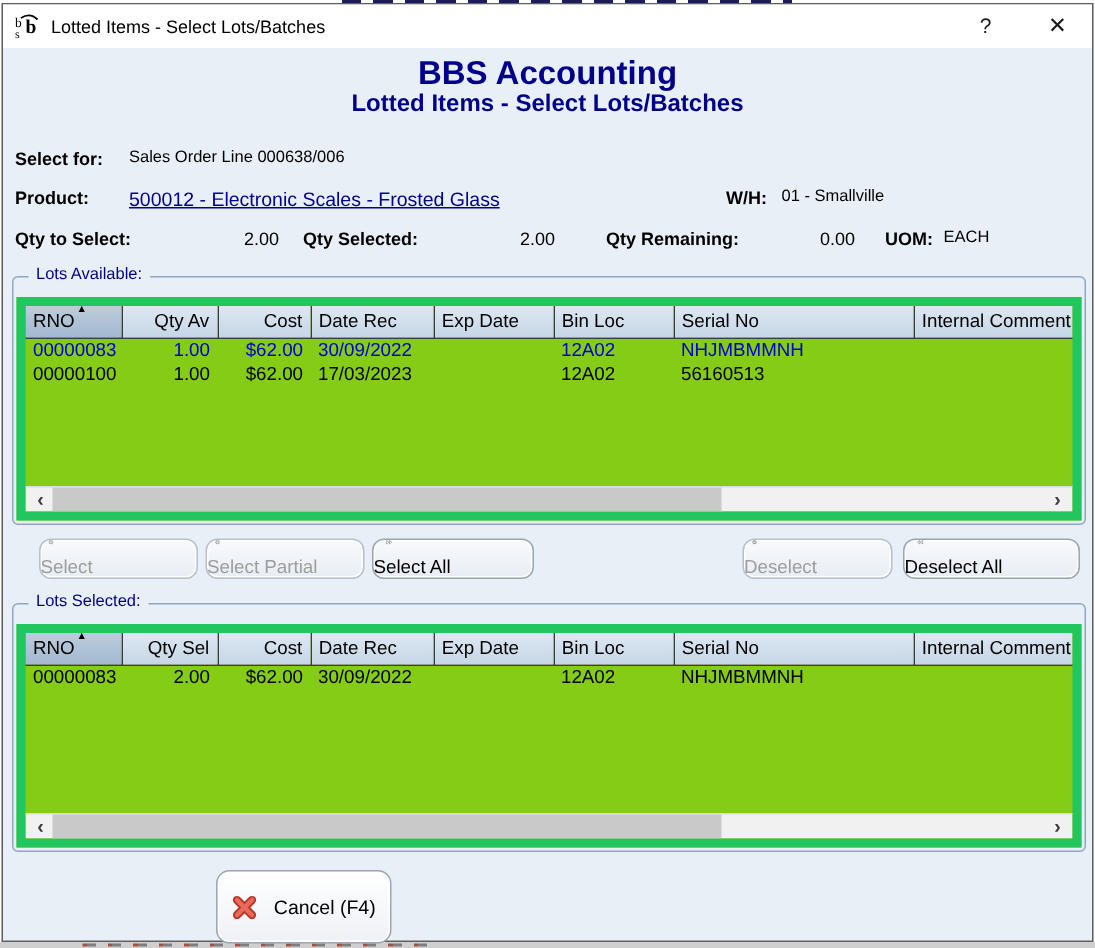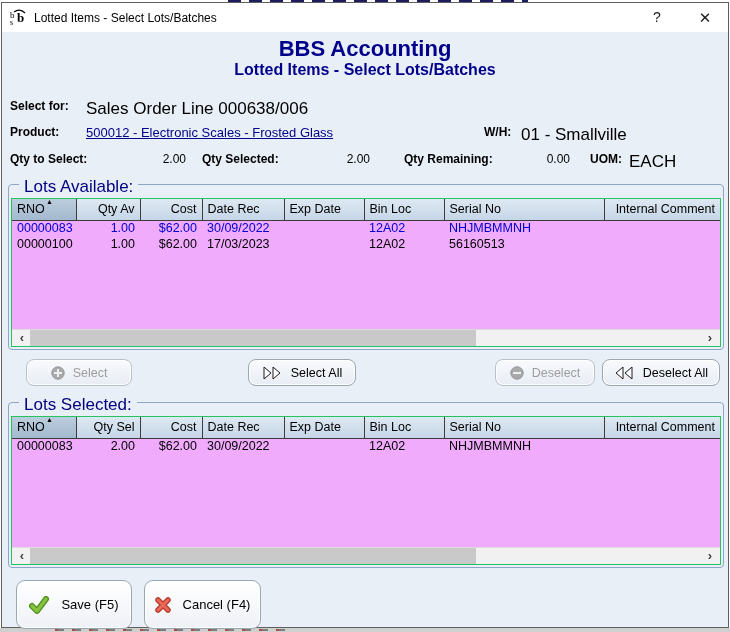--- a/index.html
+++ b/index.html
@@ -26,32 +26,32 @@
   .tb-close { left:692px; font-size:15px; }
 
   
   .app-title { position:absolute; top:33px; left:0; width:100%; text-align:center;
     font-size:22px; font-weight:bold; color:#00008b; }
   .screen-title { position:absolute; top:58px; left:0; width:100%; text-align:center;
     font-size:16px; font-weight:bold; color:#00008b; }
 
   
   .lbl { position:absolute; font-size:12px; font-weight:bold; color:#000; white-space:nowrap; }
-  .val { position:absolute; font-size:17px; color:#000; white-space:nowrap; }
+  .val { position:absolute; font-size:11px; color:#000; white-space:nowrap; }
   .val-r { position:absolute; font-size:12px; color:#000; text-align:right; }
   .link { position:absolute; font-size:13px; color:#00008b; text-decoration:underline; white-space:nowrap; cursor:pointer; }
 
   
   .groupbox { position:absolute; left:6px; width:716px; height:166px;
     border:1px solid #8ea6c4; border-radius:4px; }
   .legend { position:absolute; top:-8px; left:10px; background:#e9eff7; padding:0 5px;
-    font-size:17px; color:#000080; white-space:nowrap; }
+    font-size:11px; color:#000080; white-space:nowrap; }
 
   .table-wrap { position:absolute; left:2px; right:2px; top:13px; bottom:2px;
-    background:#f0abfc; border:1px solid #22c55e; overflow:hidden; }
+    background:#84cc16; border:6px solid #22c55e; overflow:hidden; }
   table { width:100%; border-collapse:collapse; table-layout:fixed; }
   col.c1{width:64px} col.c2{width:64px} col.c3{width:62px} col.c4{width:82px}
   col.c5{width:80px} col.c6{width:80px} col.c7{width:160px} col.c8{width:auto}
   th { height:21px; font-size:12.5px; font-weight:normal; color:#000; text-align:left;
     padding:2px 5px; background:linear-gradient(#dde8f2,#c6d6e7);
     border-right:1px solid #3c3c3c; border-bottom:1px solid #3c3c3c;
     white-space:nowrap; overflow:hidden; cursor:pointer; position:relative; }
   th:last-child { border-right:none;text-align:right; }
   th.sorted { background:linear-gradient(#bccddd,#a3b9cf); }
   th.num, td.num { text-align:right;margin-top:12px; }
@@ -62,22 +62,22 @@
   .hscroll { position:absolute; left:0; right:0; bottom:0; height:17px; background:#f1f1f1;
     border-top:1px solid #dcdcdc; cursor:pointer; }
   .scroll-arrow { position:absolute; top:0; width:16px; height:16px; text-align:center;
     line-height:15px; font-size:13px; font-weight:bold; color:#3c3c3c; }
   .scroll-arrow.left { left:2px; }
   .scroll-arrow.right { right:2px; }
   .scroll-thumb { position:absolute; left:18px; top:0; width:446px; height:16px; background:#c9c9c9; }
 
   
   .abtn { position:absolute; top:356px; height:27px; border:1px solid #9aa6b2; border-radius:8px;
-    background:linear-gradient(#f8fafd,#e8edf4); display:flex; align-items:center; justify-content:center;
-    gap:8px; font-size:12.5px; color:#000; cursor:pointer; box-shadow:inset 0 0 0 1px #ffffff; }
+    background:linear-gradient(#f8fafd,#e8edf4); display:flex; justify-content:center;
+    gap:8px; font-size:12.5px; color:#000; cursor:pointer; box-shadow:inset 0 0 0 1px #ffffff;flex-direction:column; }
   .abtn.disabled { color:#9d9d9d; border-color:#b7c0cb; }
   .abtn.disabled svg { opacity:.55; }
 
   
   .fbtn { position:absolute; top:577px; height:49px; border:1px solid #9aa6b2; border-radius:9px;
     background:linear-gradient(#ffffff,#eef1f6); display:flex; align-items:center; justify-content:center;
     gap:12px; font-size:13px; color:#000; cursor:pointer; box-shadow:inset 0 0 0 1px #ffffff; }
 </style>
 </head>
 <body>
@@ -181,20 +181,28 @@
   </div>
 
   <div class="abtn disabled" style="left:24px;width:106px">
     <svg width="14" height="14" viewBox="0 0 14 14">
         <circle cx="7" cy="7" r="6.2" fill="#6e6e6e" stroke="#474747"></circle>
         <rect x="3" y="6" width="8" height="2" fill="#ededed"></rect>
         <rect x="6" y="3" width="2" height="8" fill="#ededed"></rect>
       </svg>
     <span>Select</span>
   </div>
+  <div class="abtn disabled" style="left:135px;width:106px">
+    <svg width="14" height="14" viewBox="0 0 14 14">
+        <circle cx="7" cy="7" r="6.2" fill="#6e6e6e" stroke="#474747"></circle>
+        <rect x="3" y="6" width="8" height="2" fill="#ededed"></rect>
+        <rect x="6" y="3" width="2" height="8" fill="#ededed"></rect>
+      </svg>
+    <span>Select Partial</span>
+  </div>
   <div class="abtn" style="left:246px;width:108px">
     <svg width="21" height="14" viewBox="0 0 21 14">
         <path d="M2 1 L9 7 L2 13 Z" fill="#fff" stroke="#1a1a1a"></path>
         <path d="M11 1 L18 7 L11 13 Z" fill="#fff" stroke="#1a1a1a"></path>
       </svg>
     <span>Select All</span>
   </div>
   <div class="abtn disabled" style="left:493px;width:100px">
     <svg width="14" height="14" viewBox="0 0 14 14">
         <circle cx="7" cy="7" r="6.2" fill="#6e6e6e" stroke="#474747"></circle>
@@ -250,27 +258,20 @@
           </tbody>
       </table>
       <div class="hscroll">
         <span class="scroll-arrow left">‹</span>
         <span class="scroll-thumb"></span>
         <span class="scroll-arrow right">›</span>
       </div>
     </div>
   </div>
 
-  <div class="fbtn" style="left:14px;width:116px">
-    <svg width="20" height="18" viewBox="0 0 20 18">
-      <path d="M3 10 L8 15 L17 3" fill="none" stroke="#4f8f1d" stroke-width="6" stroke-linecap="round" stroke-linejoin="round"></path>
-      <path d="M3 10 L8 15 L17 3" fill="none" stroke="#86c440" stroke-width="3.2" stroke-linecap="round" stroke-linejoin="round"></path>
-    </svg>
-    <span>Save (F5)</span>
-  </div>
   <div class="fbtn" style="left:142px;width:117px">
     <svg width="16" height="16" viewBox="0 0 16 16">
       <path d="M3 3 L13 13 M13 3 L3 13" stroke="#b8372b" stroke-width="5.5" stroke-linecap="round"></path>
       <path d="M3 3 L13 13 M13 3 L3 13" stroke="#e86a57" stroke-width="3" stroke-linecap="round"></path>
     </svg>
     <span>Cancel (F4)</span>
   </div>
 
 </div>
 

